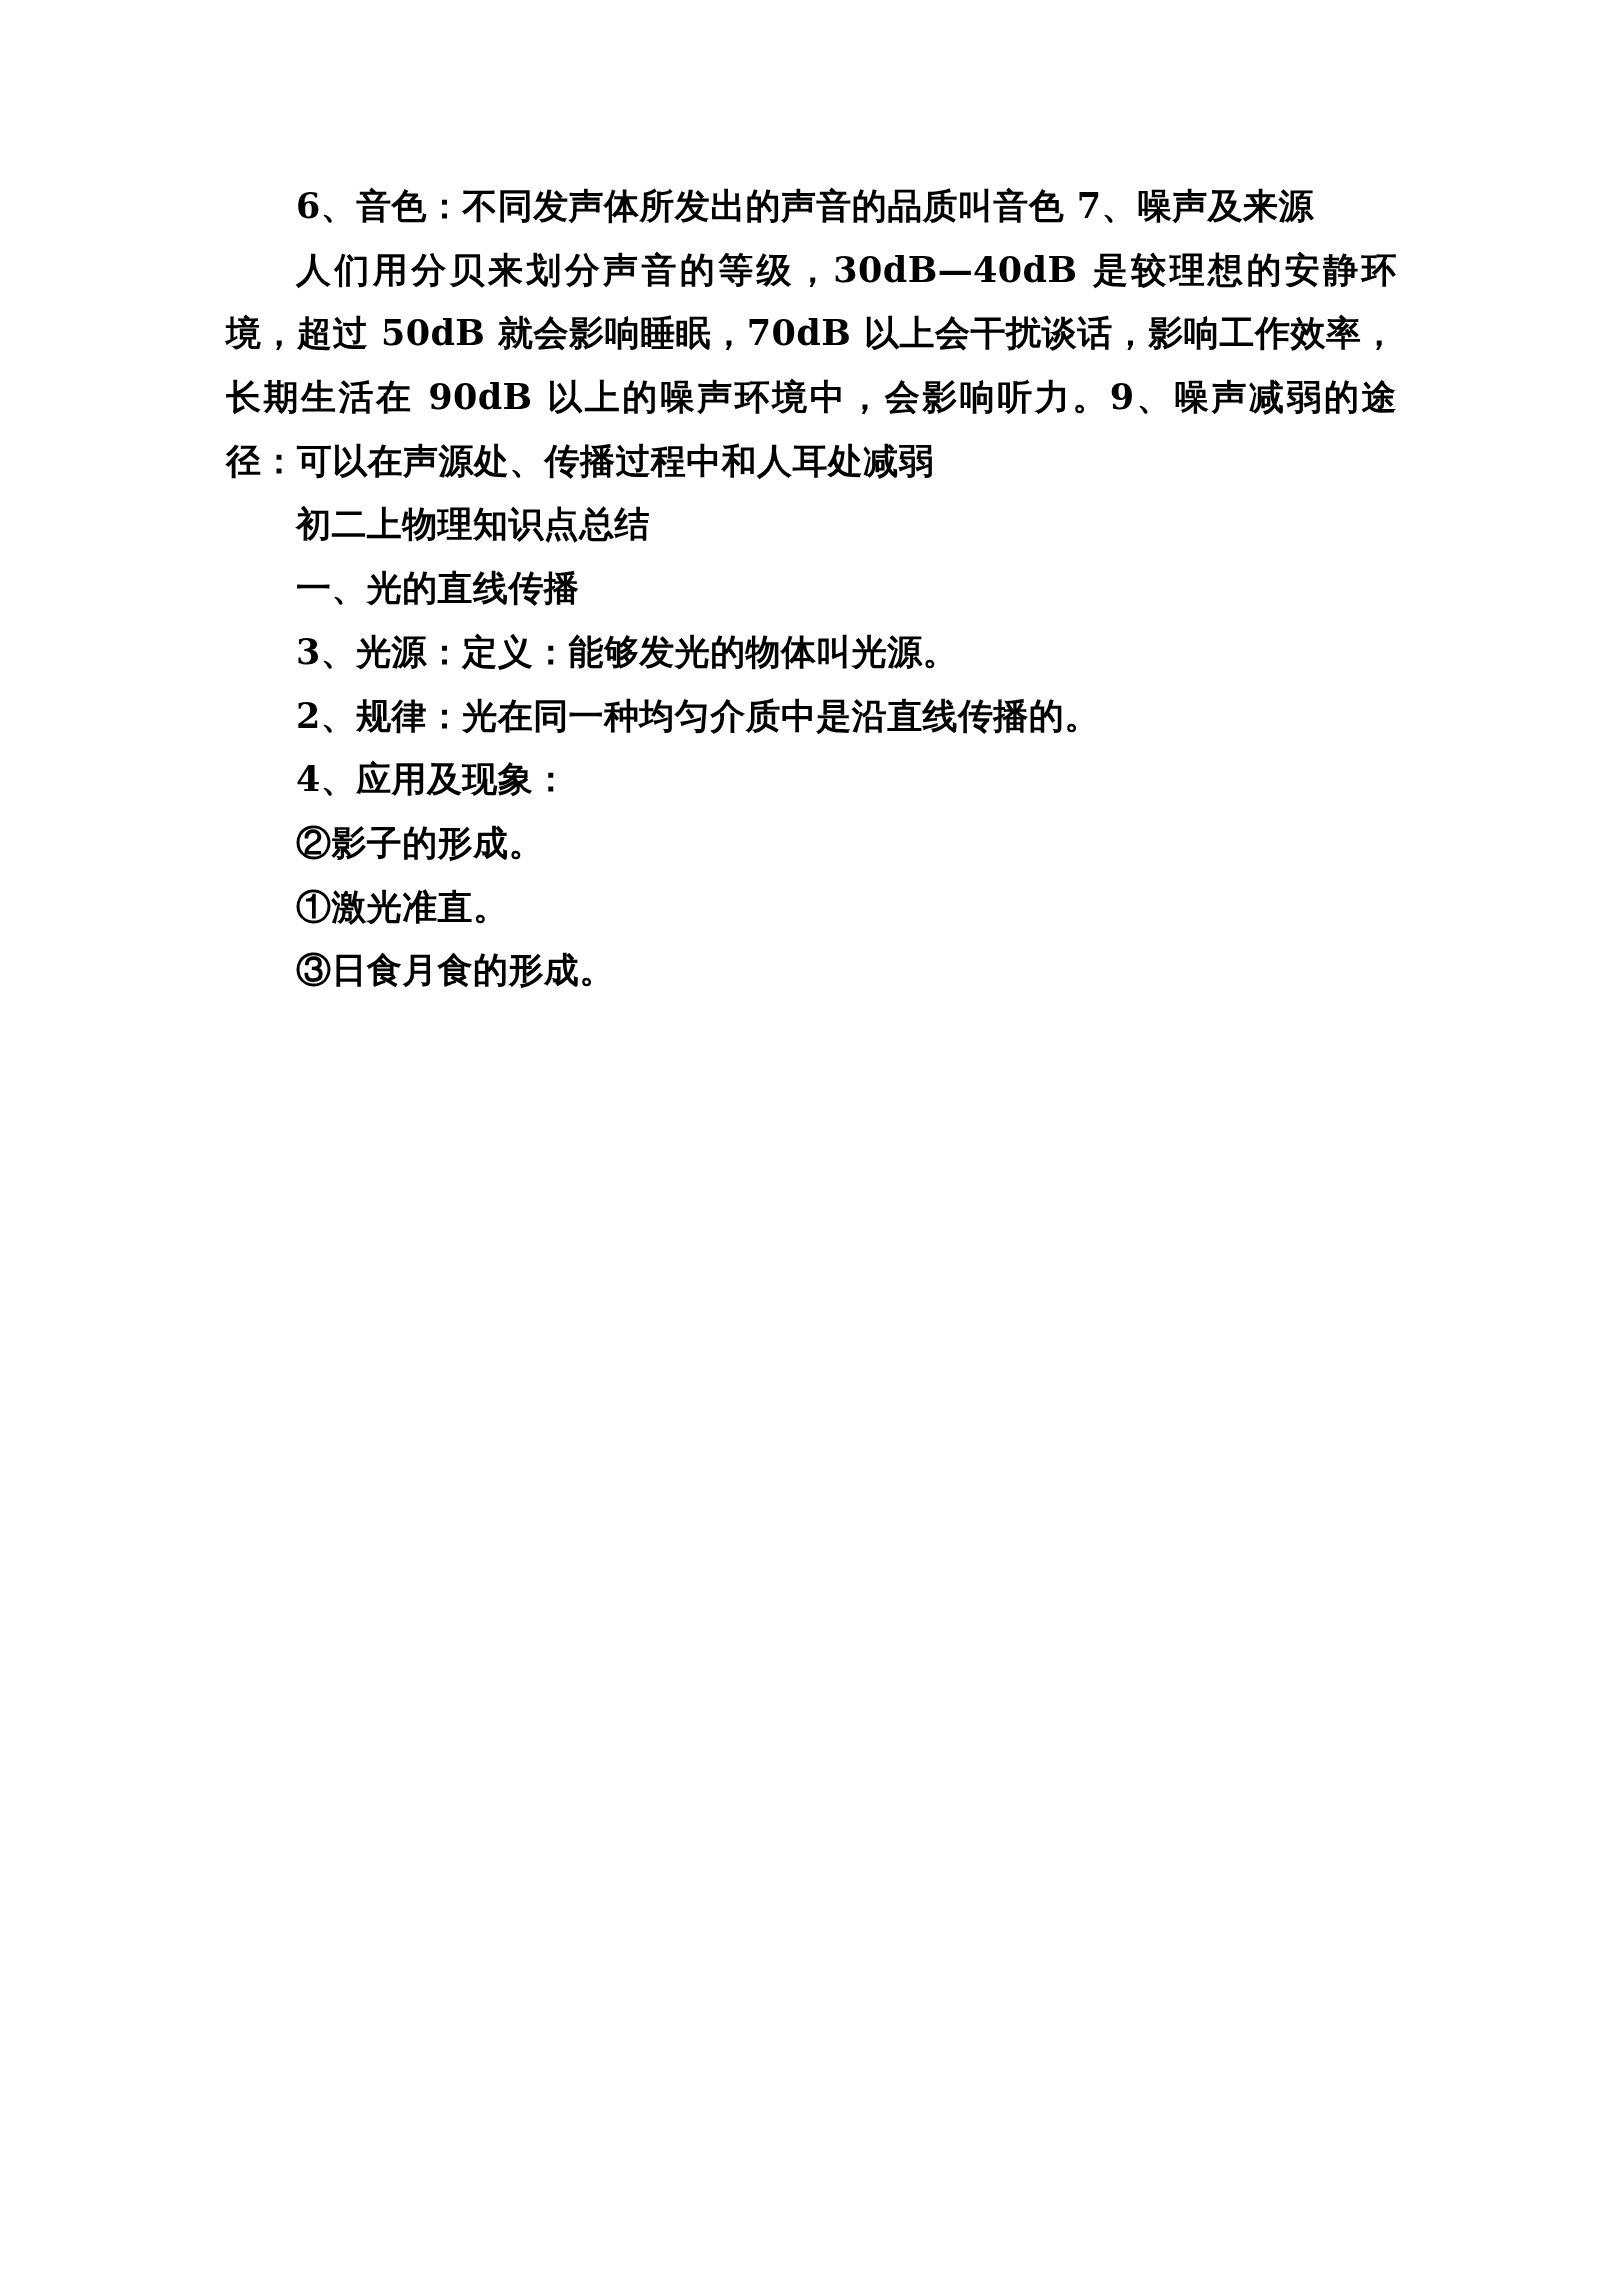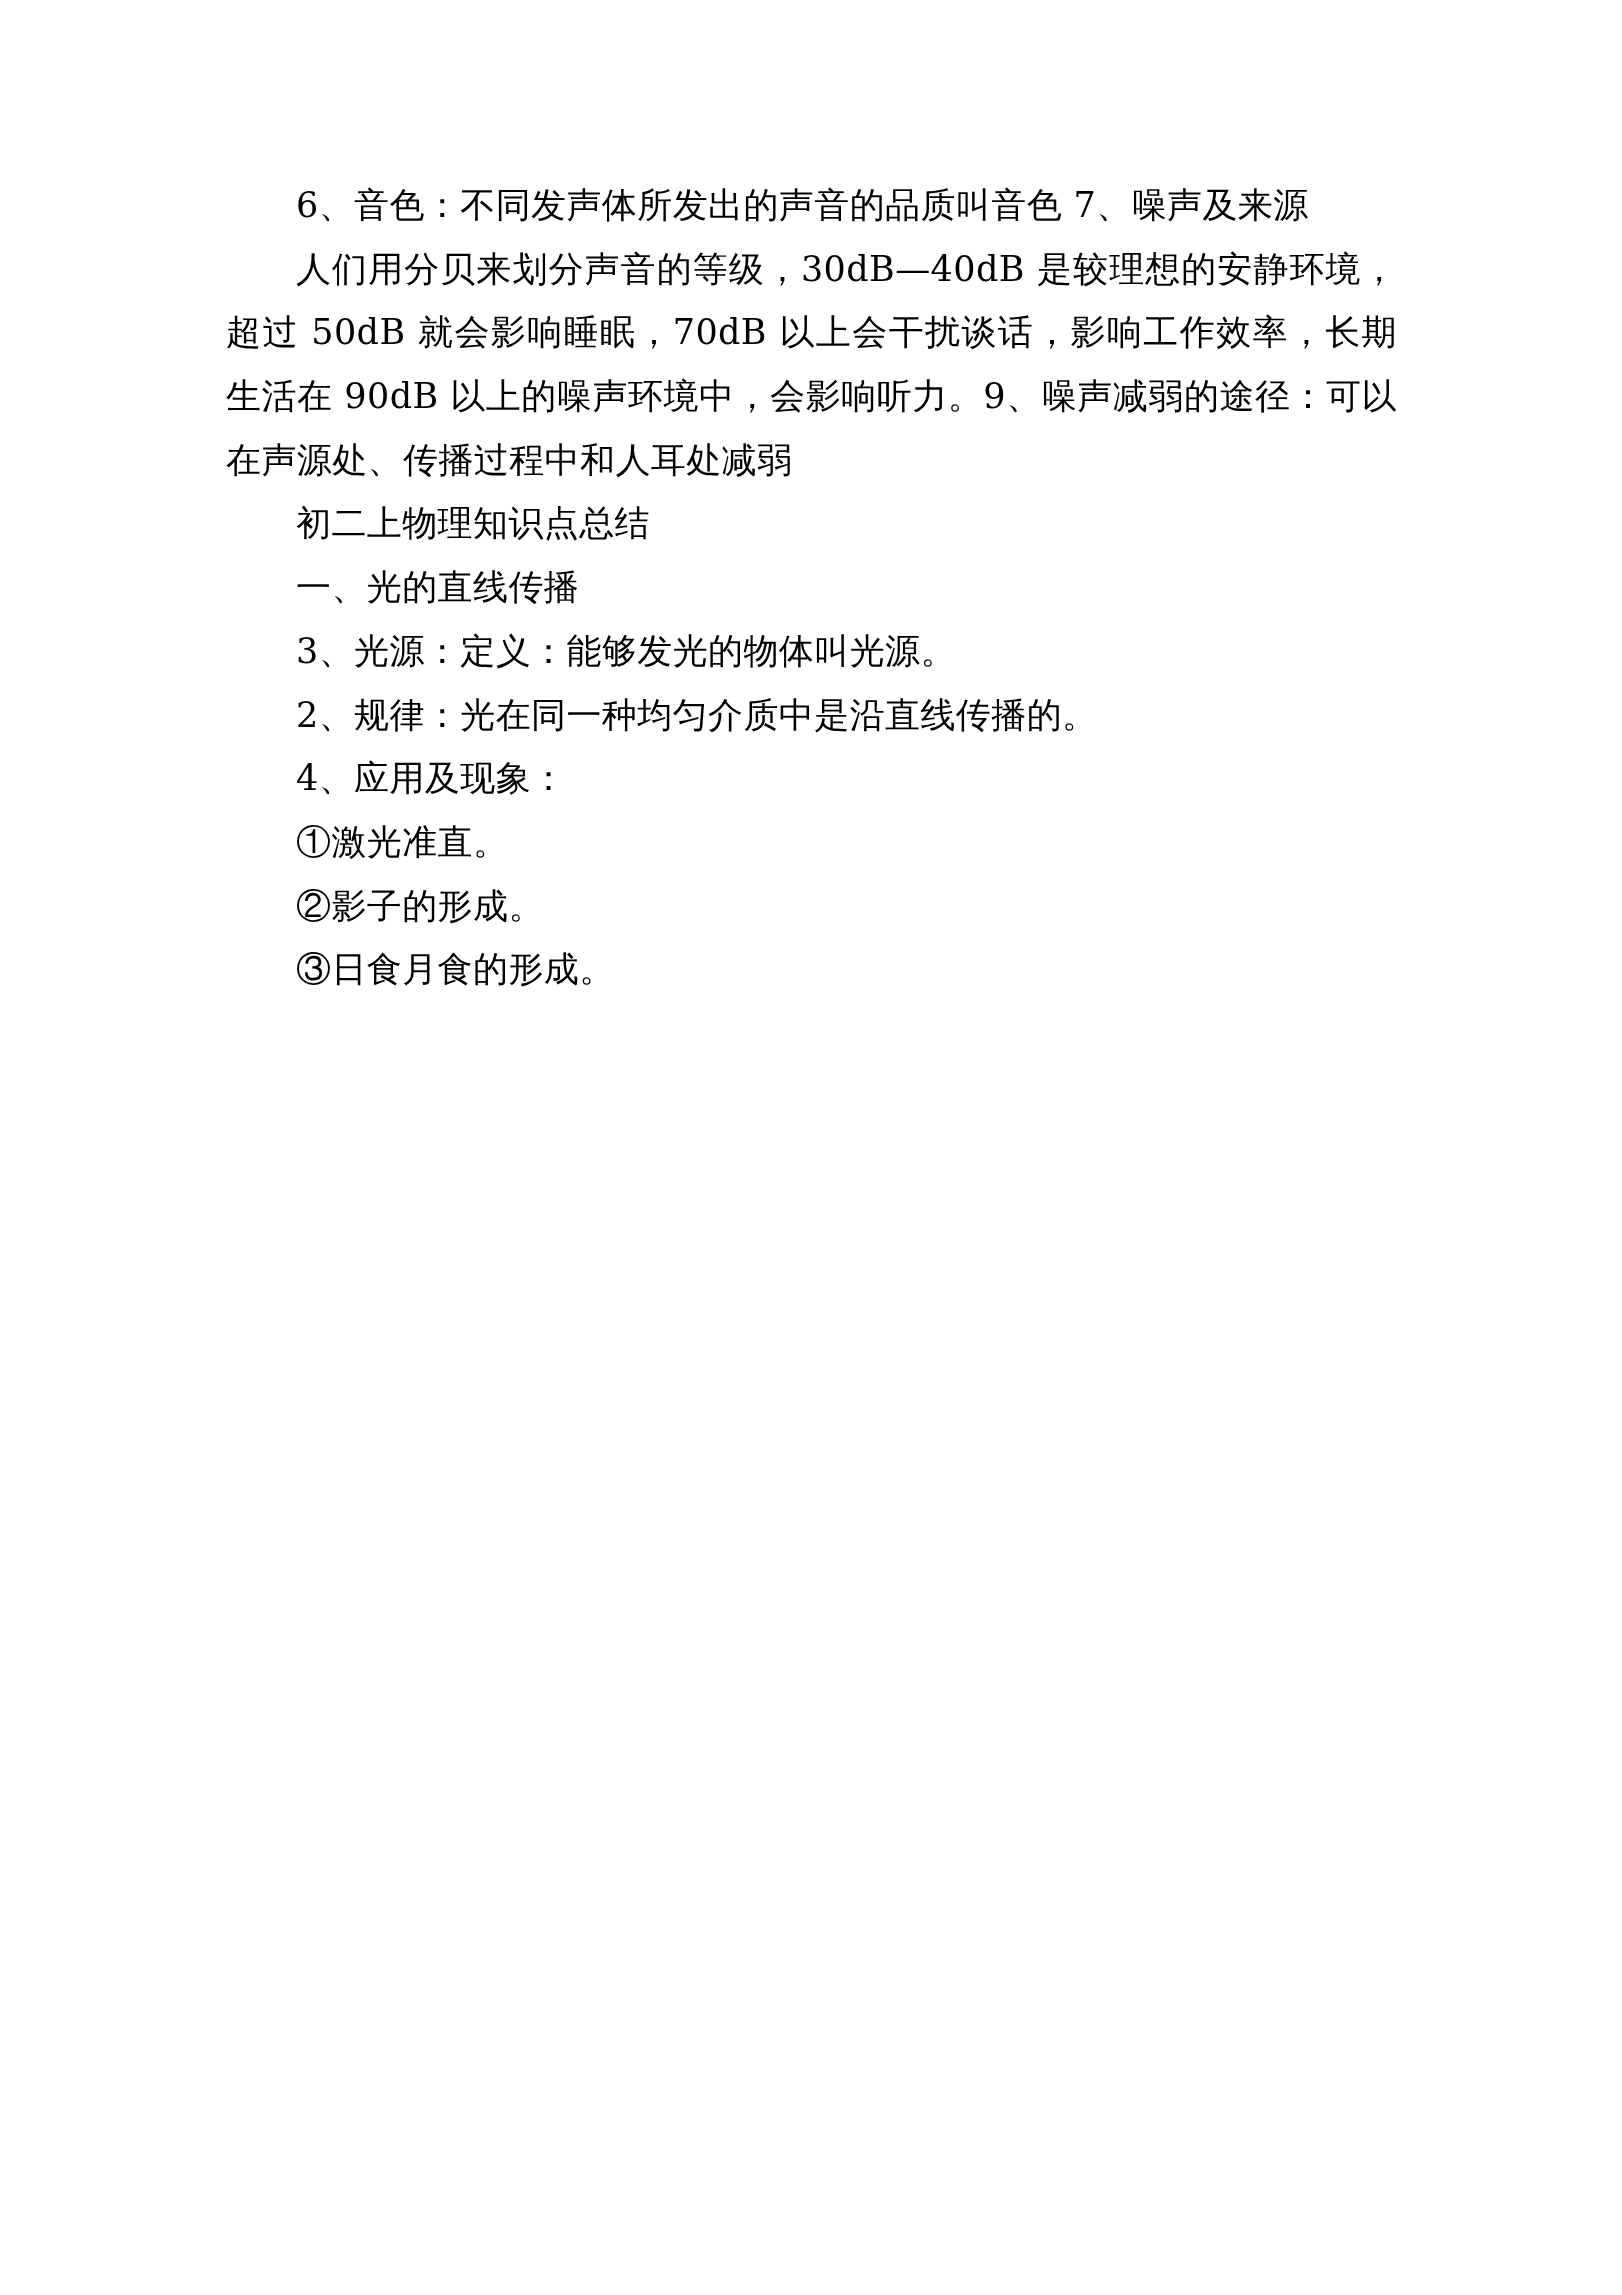--- a/index.html
+++ b/index.html
@@ -25,35 +25,36 @@
   .doc-body {
     font-size: 35px;
     line-height: 1.82;
     letter-spacing: 0.4px;
     text-align: justify;
     text-justify: inter-ideograph;
   }
   p {
     margin: 0;
     padding: 0;
+    font-weight: bold;
   }
   .indent {
     text-indent: 2em;
   }
 </style>
 </head>
 <body>
 
 <div class="page">
   <div class="doc-body">
     <p class="indent">6、音色：不同发声体所发出的声音的品质叫音色 7、噪声及来源</p>
     <p class="indent">人们用分贝来划分声音的等级，30dB—40dB 是较理想的安静环境，超过 50dB 就会影响睡眠，70dB 以上会干扰谈话，影响工作效率，长期生活在 90dB 以上的噪声环境中，会影响听力。9、噪声减弱的途径：可以在声源处、传播过程中和人耳处减弱</p>
     <p class="indent">初二上物理知识点总结</p>
     <p class="indent">一、光的直线传播</p>
     <p class="indent">3、光源：定义：能够发光的物体叫光源。</p>
     <p class="indent">2、规律：光在同一种均匀介质中是沿直线传播的。</p>
     <p class="indent">4、应用及现象：</p>
+    <p class="indent">②影子的形成。</p>
     <p class="indent">①激光准直。</p>
-    <p class="indent">②影子的形成。</p>
     <p class="indent">③日食月食的形成。</p>
   </div>
 </div>
 
 
 </body></html>

